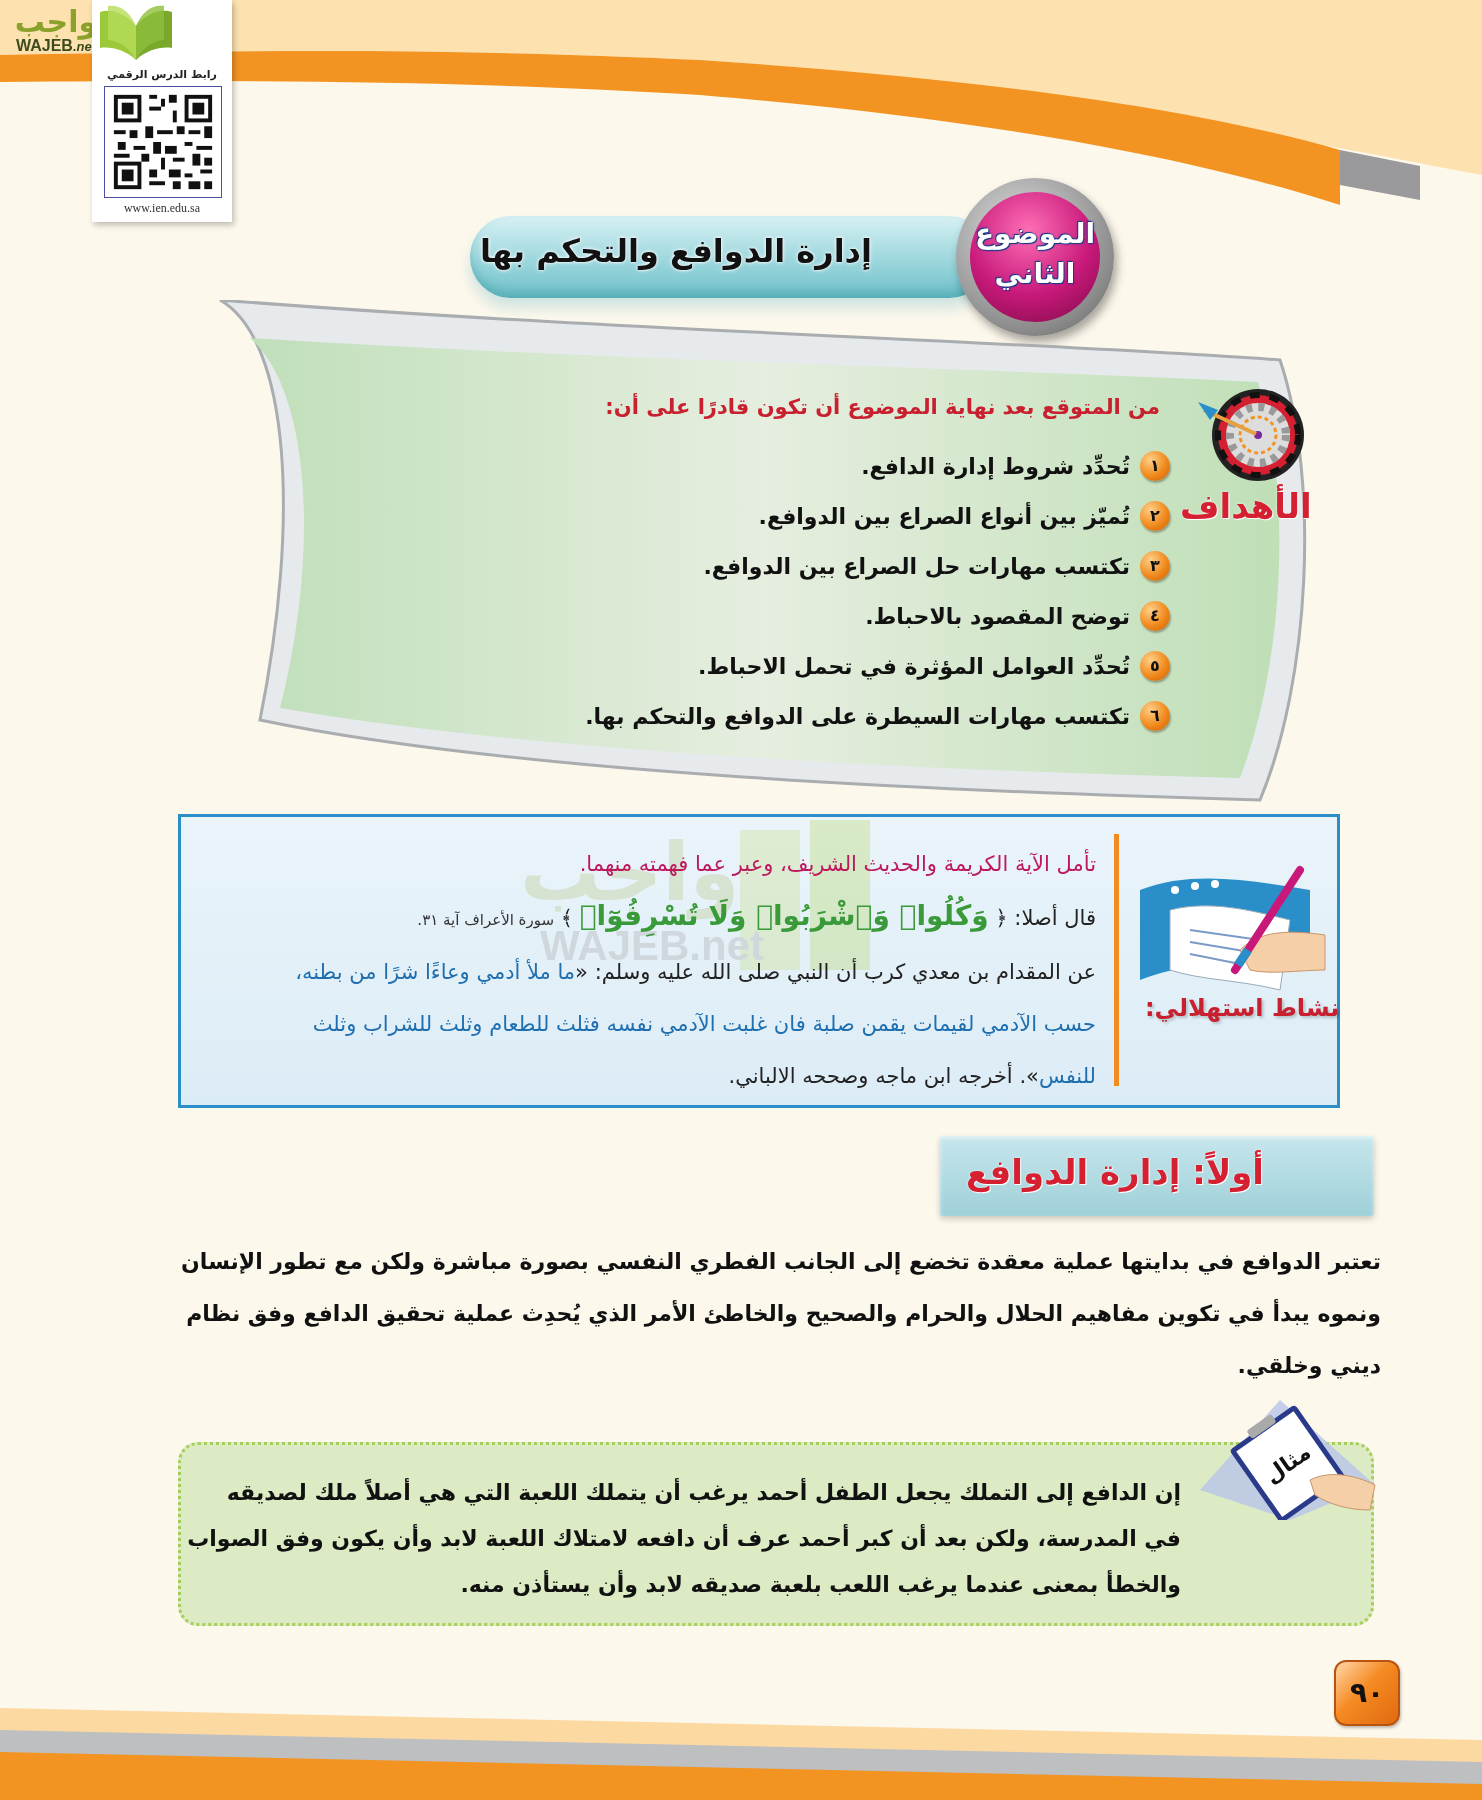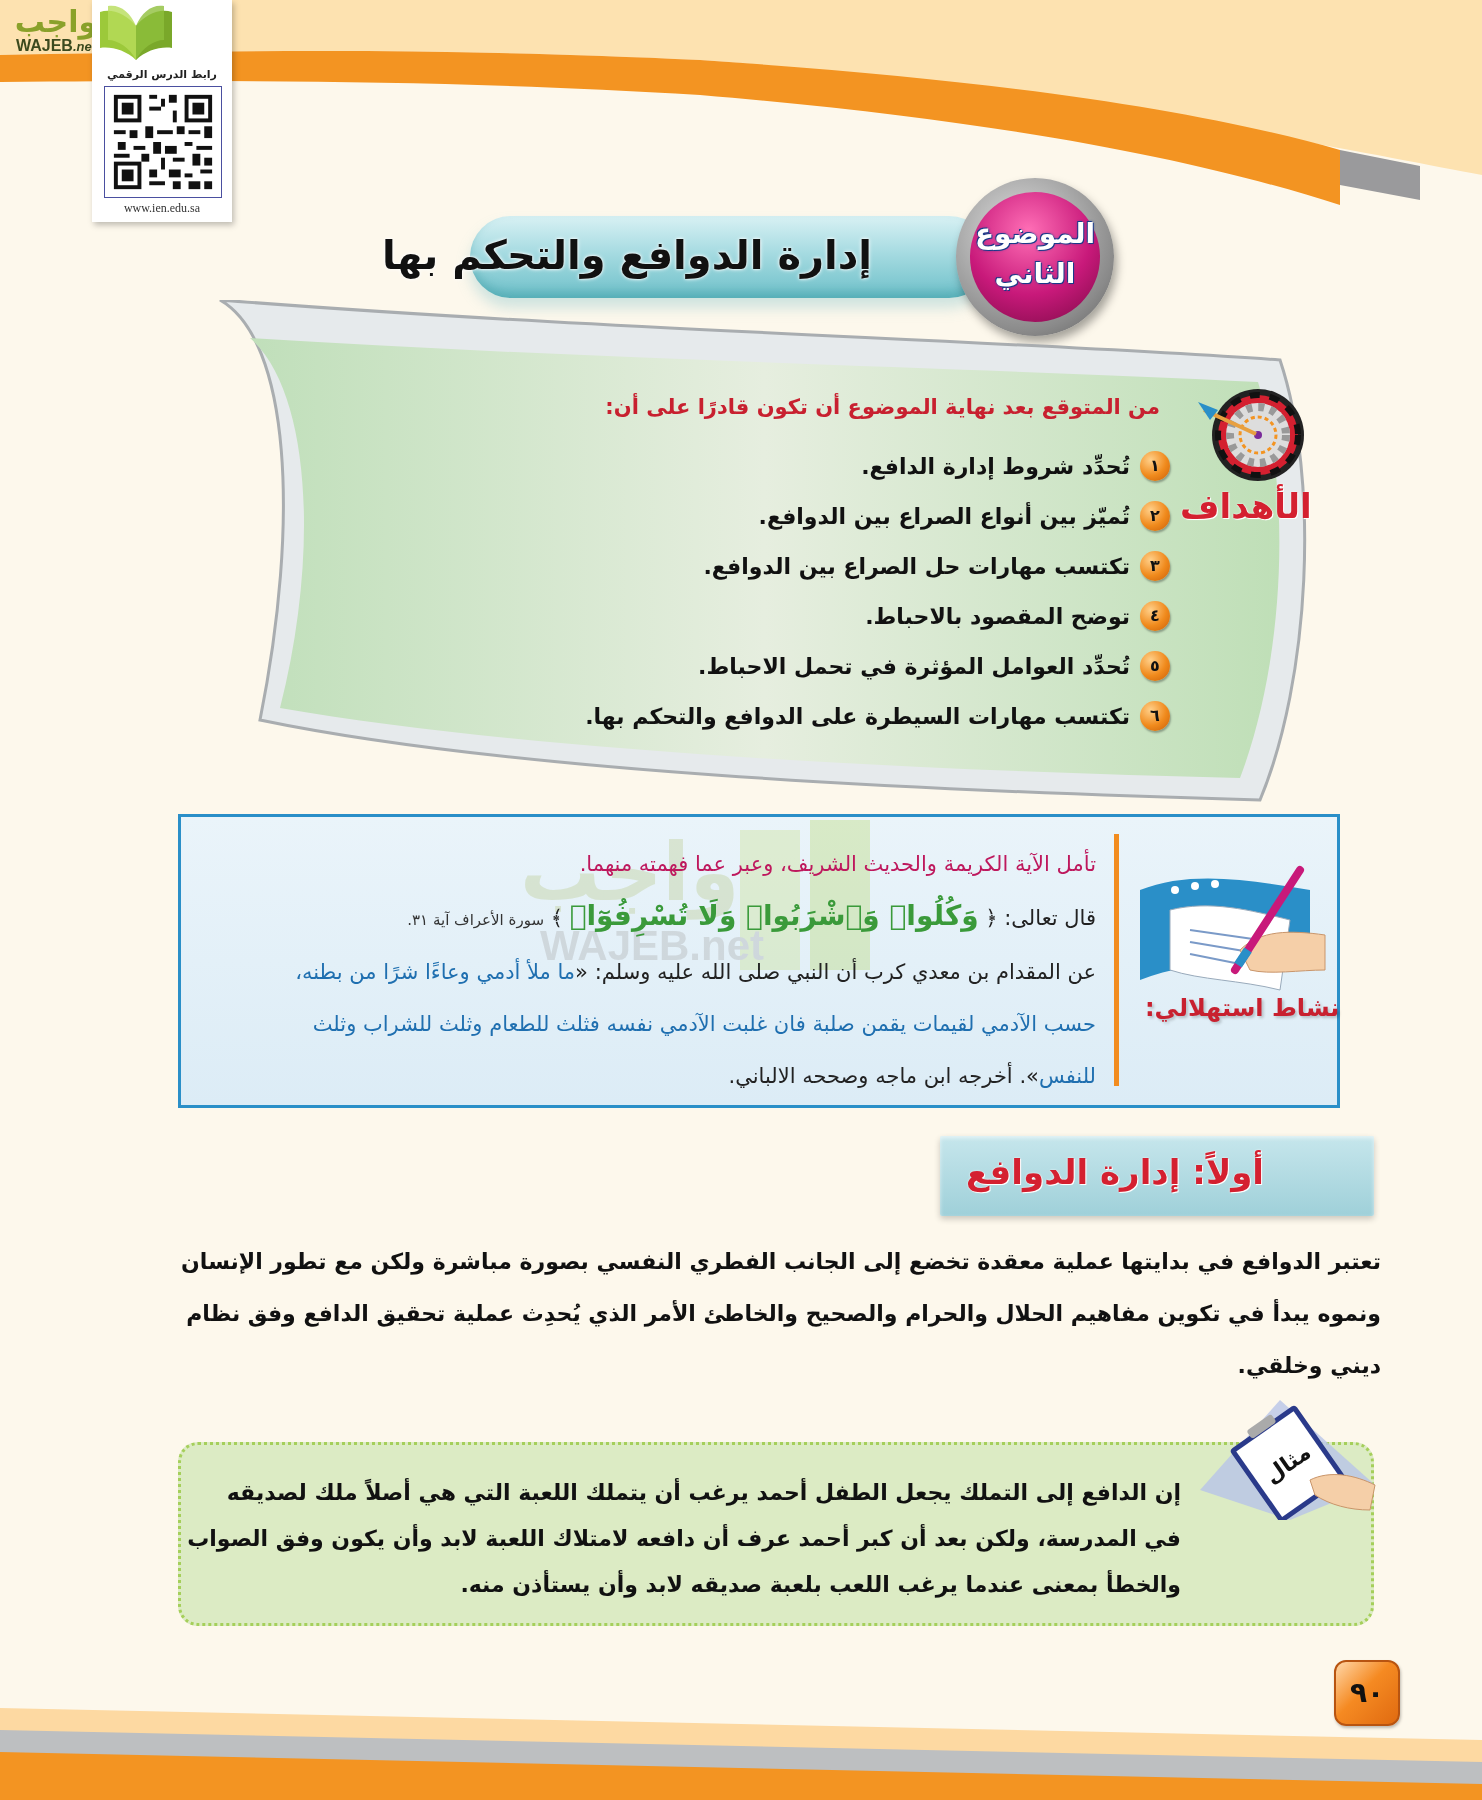--- a/index.html
+++ b/index.html
@@ -32,21 +32,21 @@
   .qr-url { position:absolute; top:201px; left:0; width:140px; text-align:center;
     font-family:"Liberation Serif", serif; font-size:12px; color:#333; }
 
   
   .title-pill {
     left:470px; top:216px; width:520px; height:82px; border-radius:41px;
     background:linear-gradient(180deg,#d8f1f4 0%,#a6dbe1 45%,#6ec0c9 100%);
     box-shadow:0 10px 14px rgba(120,190,200,0.35), inset 0 -6px 10px rgba(40,140,150,0.35);
   }
   .title-text {
-    position:absolute; right:118px; top:16px; font-size:40px; font-weight:bold;
+    position:absolute; right:118px; top:16px; font-size:32px; font-weight:bold;
     color:#111; direction:rtl; white-space:nowrap;
     text-shadow:0 0 2px #fff, 0 0 4px #fff;
   }
   .topic-badge {
     left:956px; top:178px; width:158px; height:158px; border-radius:50%;
     background:radial-gradient(circle at 40% 35%,#e0e0e0,#8a8a8a 70%,#5a5a5a);
     box-shadow:3px 6px 10px rgba(0,0,0,0.35);
   }
   .topic-badge-inner {
     position:absolute; left:14px; top:14px; width:130px; height:130px; border-radius:50%;
@@ -282,21 +282,21 @@
   <line x1="60" y1="94" x2="110" y2="104" stroke="#7a9ac8" stroke-width="2"></line>
   <path d="M110,90 C130,70 160,70 195,75 L195,110 C170,110 140,115 120,110 Z" fill="#f5cfa8" stroke="#c9956a" stroke-width="1"></path>
   <line x1="105" y1="110" x2="170" y2="10" stroke="#c8197a" stroke-width="8" stroke-linecap="round"></line>
   <line x1="108" y1="105" x2="118" y2="90" stroke="#2a8fc8" stroke-width="9"></line>
 </svg>
 <div class="abs activity-label">نشاط استهلالي:</div>
 
 <div class="abs activity-text">
   <div class="act-line act-red">تأمل الآية الكريمة والحديث الشريف، وعبر عما فهمته منهما.</div>
   <div class="act-line">
-    <span>قال تعالى:</span>
+    <span>قال أصلا:</span>
     <span>﴿</span>
     <span class="act-quran">وَكُلُوا۟ وَٱشْرَبُوا۟ وَلَا تُسْرِفُوٓا۟</span>
     <span>﴾</span>
     <span class="act-small">سورة الأعراف آية ٣١.</span>
   </div>
   <div class="act-line">
     <span>عن المقدام بن معدي كرب أن النبي صلى الله عليه وسلم: «</span><span class="act-blue">ما ملأ أدمي وعاءًا شرًا من بطنه،</span>
   </div>
   <div class="act-line act-blue">حسب الآدمي لقيمات يقمن صلبة فان غلبت الآدمي نفسه فثلث للطعام وثلث للشراب وثلث</div>
   <div class="act-line">

